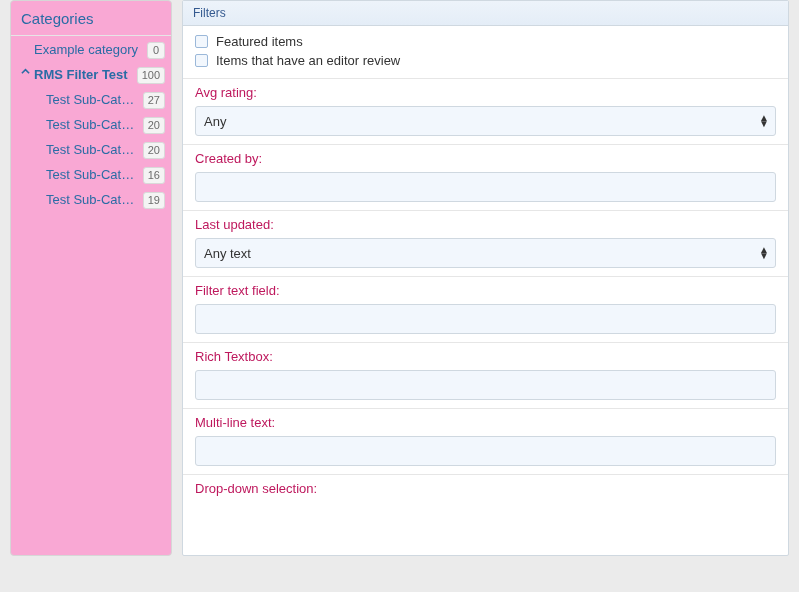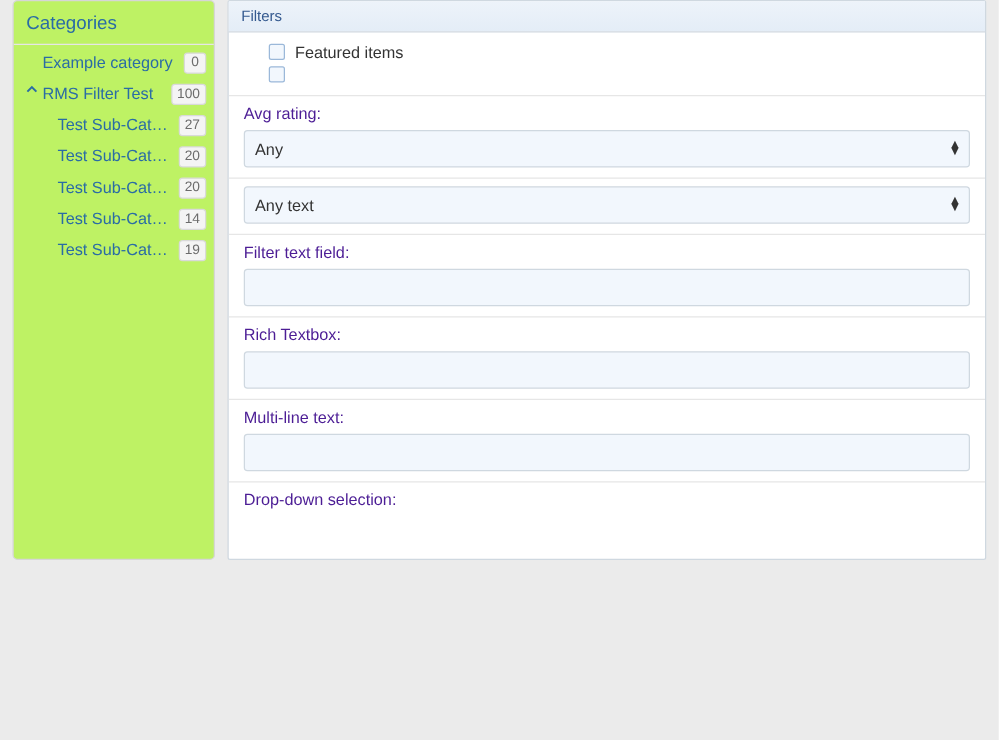--- a/index.html
+++ b/index.html
@@ -15,21 +15,21 @@
   }
   .wrap {
     display: flex;
     width: 799px;
     padding: 0 10px;
   }
   
   .sidebar {
     width: 162px;
     flex: 0 0 162px;
-    background: #bef264;
+    background: #f9a8d4;
     border: 1px solid #d6d6d6;
     border-radius: 4px;
     margin-right: 10px;
   }
   .sidebar-header {
     font-size: 15px;
     font-weight: 500;
     color: #2a6ca5;
     padding: 9px 10px 8px;
     border-bottom: 1px solid #e6e6e6;
@@ -42,21 +42,21 @@
     cursor: pointer;
   }
   .cat-item .label {
     flex: 1;
     color: #2a6ca5;
     white-space: nowrap;
     overflow: hidden;
     text-overflow: ellipsis;
   }
   .cat-item.selected .label {
-    font-weight: normal;
+    font-weight: bold;
     color: #2a6ca5;
   }
   .cat-item .chev {
     width: 10px;
     margin-right: 3px;
     color: #2a6ca5;
     font-size: 10px;
     line-height: 1;
     flex-shrink: 0;
   }
@@ -75,50 +75,49 @@
   }
   .sub-list { padding-left: 12px; }
   
   .main {
     flex: 1;
     border: 1px solid #cfd8e0;
     border-radius: 2px;
     background: #fff;
     display: flex;
     flex-direction: column;
-    height: 448px;
+    height: 556px;
   }
   .panel-header {
     background: linear-gradient(#edf3fa, #e4edf7);
     border-bottom: 1px solid #cfd8e0;
     color: #34598f;
     font-size: 12px;
     padding: 5px 10px;
   }
   .panel-body {
     flex: 1;
     overflow: hidden;
     padding: 0;
   }
   .section {
     border-bottom: 1px solid #e6e6e6;
     padding: 7px 12px 10px;
   }
   .section:last-child { border-bottom: none; }
   .field-label {
-    color: #4c1d95;
+    color: #be185d;
     margin-bottom: 6px;
     font-size: 13px;
   }
   
   .check-row {
     display: flex;
     align-items: center;
     padding: 2px 0;
-    margin-left: 20px;
   }
   .faux-cb {
     width: 13px; height: 13px;
     border: 1px solid #9bb8d9;
     border-radius: 2px;
     background: #f2f7fd;
     margin-right: 8px;
     flex-shrink: 0;
   }
   .check-row .label { color: #333; }
@@ -186,21 +185,21 @@
           <span class="count-badge">20</span>
         </div>
         <div class="cat-item">
           <span class="chev"></span>
           <span class="label">Test Sub-Category 3</span>
           <span class="count-badge">20</span>
         </div>
         <div class="cat-item">
           <span class="chev"></span>
           <span class="label">Test Sub-Category 4</span>
-          <span class="count-badge">14</span>
+          <span class="count-badge">16</span>
         </div>
         <div class="cat-item">
           <span class="chev"></span>
           <span class="label">Test Sub-Category 5</span>
           <span class="count-badge">19</span>
         </div>
       </div>
     </div>
   </div>
 
@@ -208,36 +207,42 @@
     <div class="panel-header">Filters</div>
     <div class="panel-body compact-sections">
 
       <div class="section">
         <div class="check-row">
           <span class="faux-cb"></span>
           <span class="label">Featured items</span>
         </div>
         <div class="check-row">
           <span class="faux-cb"></span>
+          <span class="label">Items that have an editor review</span>
         </div>
       </div>
 
       <div class="section">
         <div class="field-label">Avg rating:</div>
         <div class="fld-select">
           <span>Any</span>
           <span class="caret">
               <span>▲</span>
               <span>▼</span>
             </span>
         </div>
       </div>
 
-
-      <div class="section">
+      <div class="section">
+        <div class="field-label">Created by:</div>
+        <input class="fld-input" type="text" value="" style="">
+      </div>
+
+      <div class="section">
+        <div class="field-label">Last updated:</div>
         <div class="fld-select">
           <span>Any text</span>
           <span class="caret">
               <span>▲</span>
               <span>▼</span>
             </span>
         </div>
       </div>
 
 

